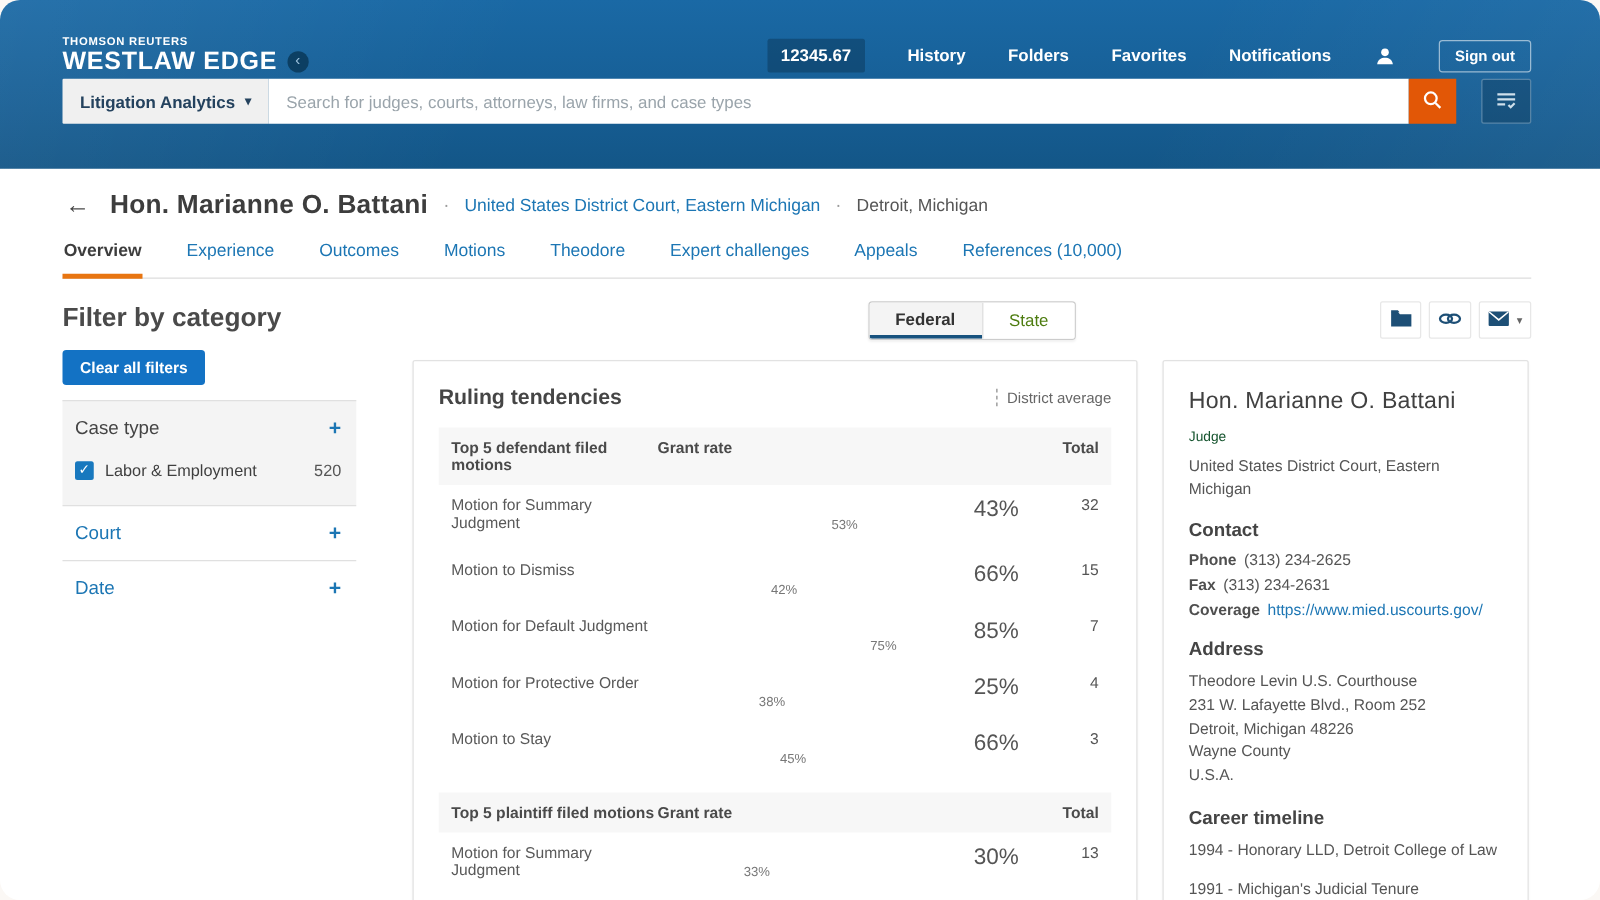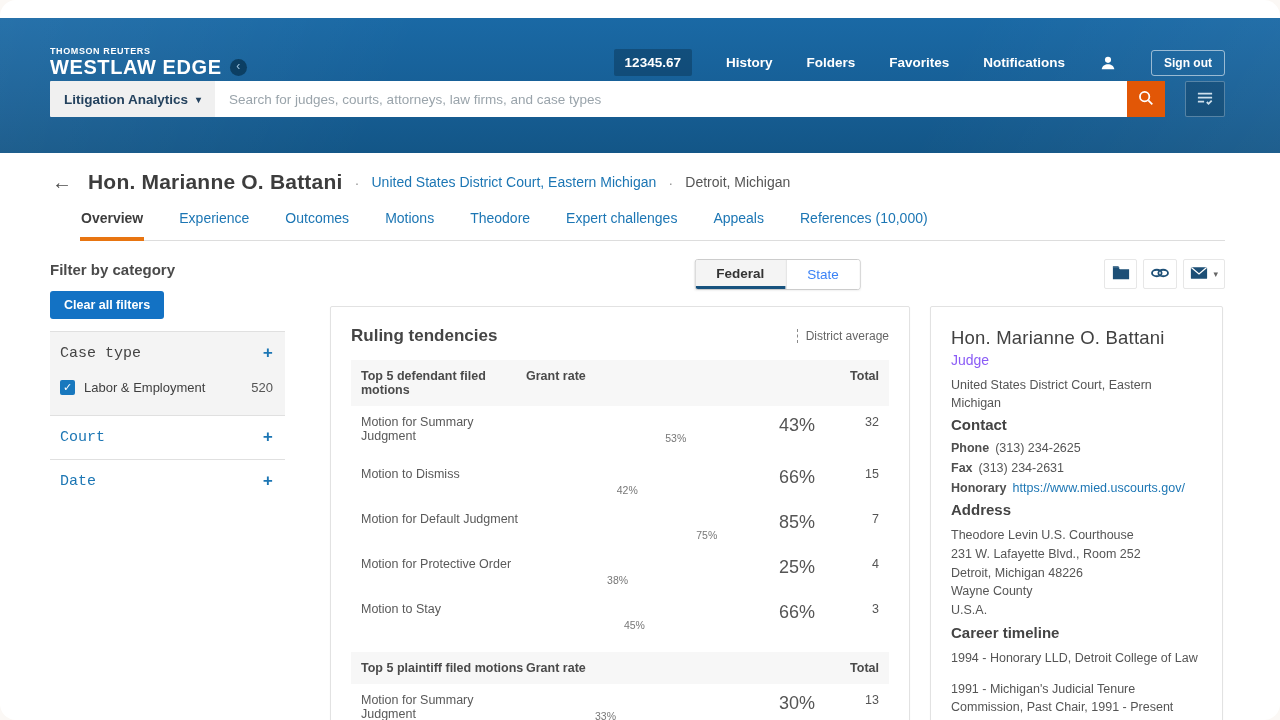--- a/index.html
+++ b/index.html
@@ -7,21 +7,21 @@
   .screen{ position:relative; width:1280px; height:720px; border-radius:16px; overflow:hidden; background:#fff; }
 
   
   .app-header{
     height:135px; padding:0 55px 0 50px;
     background:
       linear-gradient(115deg, rgba(255,255,255,.06) 0%, rgba(255,255,255,0) 32%),
       linear-gradient(295deg, rgba(255,255,255,.05) 0%, rgba(255,255,255,0) 28%),
       linear-gradient(180deg,#1a69a5 0%, #165d93 65%, #135687 100%);
   }
-  .hrow1{ display:flex; align-items:center; padding-top:31px; height:58px;margin-top:18px; }
+  .hrow1{ display:flex; align-items:center; padding-top:31px; height:58px; }
   .brand{ color:#fff; line-height:1.1; }
   .brand-eyebrow{ font-size:9px; font-weight:bold; letter-spacing:.6px; }
   .brand-row{ display:flex; align-items:center; gap:8px; }
   .brand-name{ font-size:20px; font-weight:600; letter-spacing:.6px; }
   .brand-badge{ width:17px; height:17px; border-radius:50%; background:#0c3f63; color:#9dc2dd;
     font-size:12px; line-height:15px; text-align:center; cursor:pointer; }
   .top-nav{ margin-left:auto; display:flex; align-items:center; gap:34px; color:#fff; font-size:13.5px; font-weight:600; }
   .client-id{ background:rgba(7,38,60,.35); padding:6px 11px; border-radius:2px; cursor:pointer; }
   .nav-link{ cursor:pointer; }
   .user-btn{ cursor:pointer; display:flex; align-items:center; }
@@ -42,53 +42,53 @@
 
   
   .title-row{ display:flex; align-items:center; margin:17px 55px 0 50px; gap:10px; }
   .back-btn{ font-size:20px; color:#4a4a4a; cursor:pointer; background:none; border:none; line-height:1; padding:0 2px; }
   .page-title{ font-size:21px; font-weight:bold; color:#3d3d3d; letter-spacing:.2px; margin-left:4px; }
   .dot-sep{ color:#9b9b9b; font-size:15px; padding:0 2px; }
   .court-link{ color:#1c76b4; font-size:14px; cursor:pointer; }
   .title-location{ color:#555; font-size:14px; }
 
   
-  .tabs-row{ display:flex; align-items:flex-end; margin:6px 55px 0 80px; border-bottom:1px solid #ddd; }
+  .tabs-row{ display:flex; align-items:flex-end; margin:6px 55px 0 50px; border-bottom:1px solid #ddd; }
   .tabs{ display:flex; gap:34px; }
   .tab{ font-size:14px; color:#1c76b4; padding:10px 1px 11px; cursor:pointer; border-bottom:4px solid transparent; margin-bottom:-1px; }
   .tab.active{ color:#3d3d3d; font-weight:bold; border-bottom-color:#e87511; }
   .coverage{ margin-left:auto; display:flex; align-items:center; gap:7px; padding-bottom:10px; font-size:12.5px; color:#555; }
   .coverage a{ color:#1c76b4; cursor:pointer; text-decoration:none; }
 
   
   .body-row{ display:flex; align-items:flex-start; }
 
   
   .sidebar{ width:235px; margin-left:50px; flex:none; }
-  .sidebar h3{ margin:20px 0 13px; font-size:15px; font-weight:600; color:#4a4a4a; }
+  .sidebar h3{ margin:20px 0 13px; font-size:21px; font-weight:600; color:#4a4a4a; }
   .clear-btn{ background:#1372c4; color:#fff; border:none; border-radius:3px; padding:7px 14px;
     font-size:12.5px; font-weight:bold; cursor:pointer; margin-bottom:12px; font-family:"Liberation Sans", sans-serif; }
   .filter-group{ border-top:1px solid #e0e0e0; padding:13px 12px 13px 10px; }
   .filter-group.shaded{ background:#f4f4f4; padding-bottom:20px; }
-  .group-head{ display:flex; align-items:center; cursor:pointer;font-family:Liberation Mono, monospace; }
+  .group-head{ display:flex; align-items:center; cursor:pointer; }
   .group-label{ font-size:15px; color:#444; }
   .group-label.linkstyle{ color:#1c76b4; }
   .plus{ margin-left:auto; color:#1c76b4; font-size:17px; font-weight:bold; line-height:1; cursor:pointer; }
   .filter-item{ display:flex; align-items:center; margin-top:18px; }
   .checkbox{ width:15px; height:15px; background:#1878be; border-radius:2px; color:#fff;
     font-size:11px; line-height:15px; text-align:center; cursor:pointer; flex:none; }
   .filter-item-label{ font-size:13px; color:#3f3f3f; margin-left:9px; }
   .filter-count{ margin-left:auto; font-size:13px; color:#555; }
 
   
   .main{ flex:1; padding:0 55px 0 45px; }
   .controls-row{ position:relative; height:32px; margin-top:18px; }
   .scope{ position:absolute; left:50%; transform:translateX(-50%); display:flex;
     border:1px solid #ccc; border-radius:3px; overflow:hidden; height:31px; box-shadow:0 1px 2px rgba(0,0,0,.06); }
-  .scope-opt{ padding:0 21px; font-size:13.5px; display:flex; align-items:center; cursor:pointer; background:#fff; color:#3b82f6; }
+  .scope-opt{ padding:0 21px; font-size:13.5px; display:flex; align-items:center; cursor:pointer; background:#fff; color:#4d7c0f; }
   .scope-opt.active{ background:#f4f4f4; color:#333; font-weight:600; border-bottom:3px solid #17527e; }
   .scope-opt + .scope-opt{ border-left:1px solid #ddd; }
   .doc-toolbar{ position:absolute; right:0; top:0; display:flex; gap:6px; }
   .tool-btn{ height:30px; min-width:33px; background:#fff; border:1px solid #e7e7e7; border-radius:2px;
     display:flex; align-items:center; justify-content:center; cursor:pointer; gap:5px; padding:0 6px; }
   .tool-caret{ font-size:9px; color:#666; }
 
   .cards-row{ display:flex; gap:20px; margin-top:15px; align-items:flex-start; }
   .card{ background:#fff; border:1px solid #e2e2e2; border-radius:2px; box-shadow:0 1px 2px rgba(0,0,0,.04); }
 
@@ -114,23 +114,23 @@
   .avg-marker.outside{ border-left:1px dashed #8f8f8f; }
   .avg-marker.inside{ border-left:1px dashed rgba(255,255,255,.9); }
   .avg-label{ position:absolute; top:18px; transform:translateX(-50%); font-size:10.5px; color:#777; white-space:nowrap; }
   .motion-rate{ width:50px; flex:none; margin-left:12px; font-size:18px; color:#555; padding-top:2px; }
   .motion-total{ width:42px; flex:none; margin-left:8px; text-align:right; font-size:12.5px; color:#555; padding-top:2px; }
   .table2{ margin-top:14px; }
 
   
   .profile-card{ width:293px; padding:20px 20px 24px; }
   .profile-name{ font-size:18.5px; color:#414141; letter-spacing:.2px; }
-  .profile-role{ font-size:14px; color:#8b5cf6; margin-top:3px; }
+  .profile-role{ font-size:11px; color:#14532d; margin-top:13px; }
   .profile-court{ font-size:12.5px; color:#555; margin-top:9px; line-height:1.4; }
-  .profile-h{ font-size:15px; font-weight:600; color:#444; margin:4px 0 8px; }
+  .profile-h{ font-size:15px; font-weight:600; color:#444; margin:16px 0 8px; }
   .contact-line{ font-size:12.5px; color:#555; margin-bottom:6px; }
   .contact-label{ font-weight:bold; color:#4f4f4f; margin-right:6px; }
   .website-link{ color:#1c76b4; cursor:pointer; text-decoration:none; }
   .addr-line{ font-size:12.5px; color:#555; line-height:1.5; }
   .career-entry{ font-size:12.5px; color:#555; line-height:1.45; margin-bottom:13px; }
 
   .icon{ display:inline-block; }
 </style>
 </head>
 <body>
@@ -386,21 +386,21 @@
           <div class="profile-court">United States District Court, Eastern Michigan</div>
 
           <div class="profile-h">Contact</div>
           <div class="contact-line">
             <span class="contact-label">Phone</span><span>(313) 234-2625</span>
           </div>
           <div class="contact-line">
             <span class="contact-label">Fax</span><span>(313) 234-2631</span>
           </div>
           <div class="contact-line">
-            <span class="contact-label">Honorary</span><a class="website-link">https://www.mied.uscourts.gov/</a>
+            <span class="contact-label">Coverage</span><a class="website-link">https://www.mied.uscourts.gov/</a>
           </div>
 
           <div class="profile-h">Address</div>
           <div class="addr-line">Theodore Levin U.S. Courthouse</div>
           <div class="addr-line">231 W. Lafayette Blvd., Room 252</div>
           <div class="addr-line">Detroit, Michigan 48226</div>
           <div class="addr-line">Wayne County</div>
           <div class="addr-line">U.S.A.</div>
 
           <div class="profile-h">Career timeline</div>

